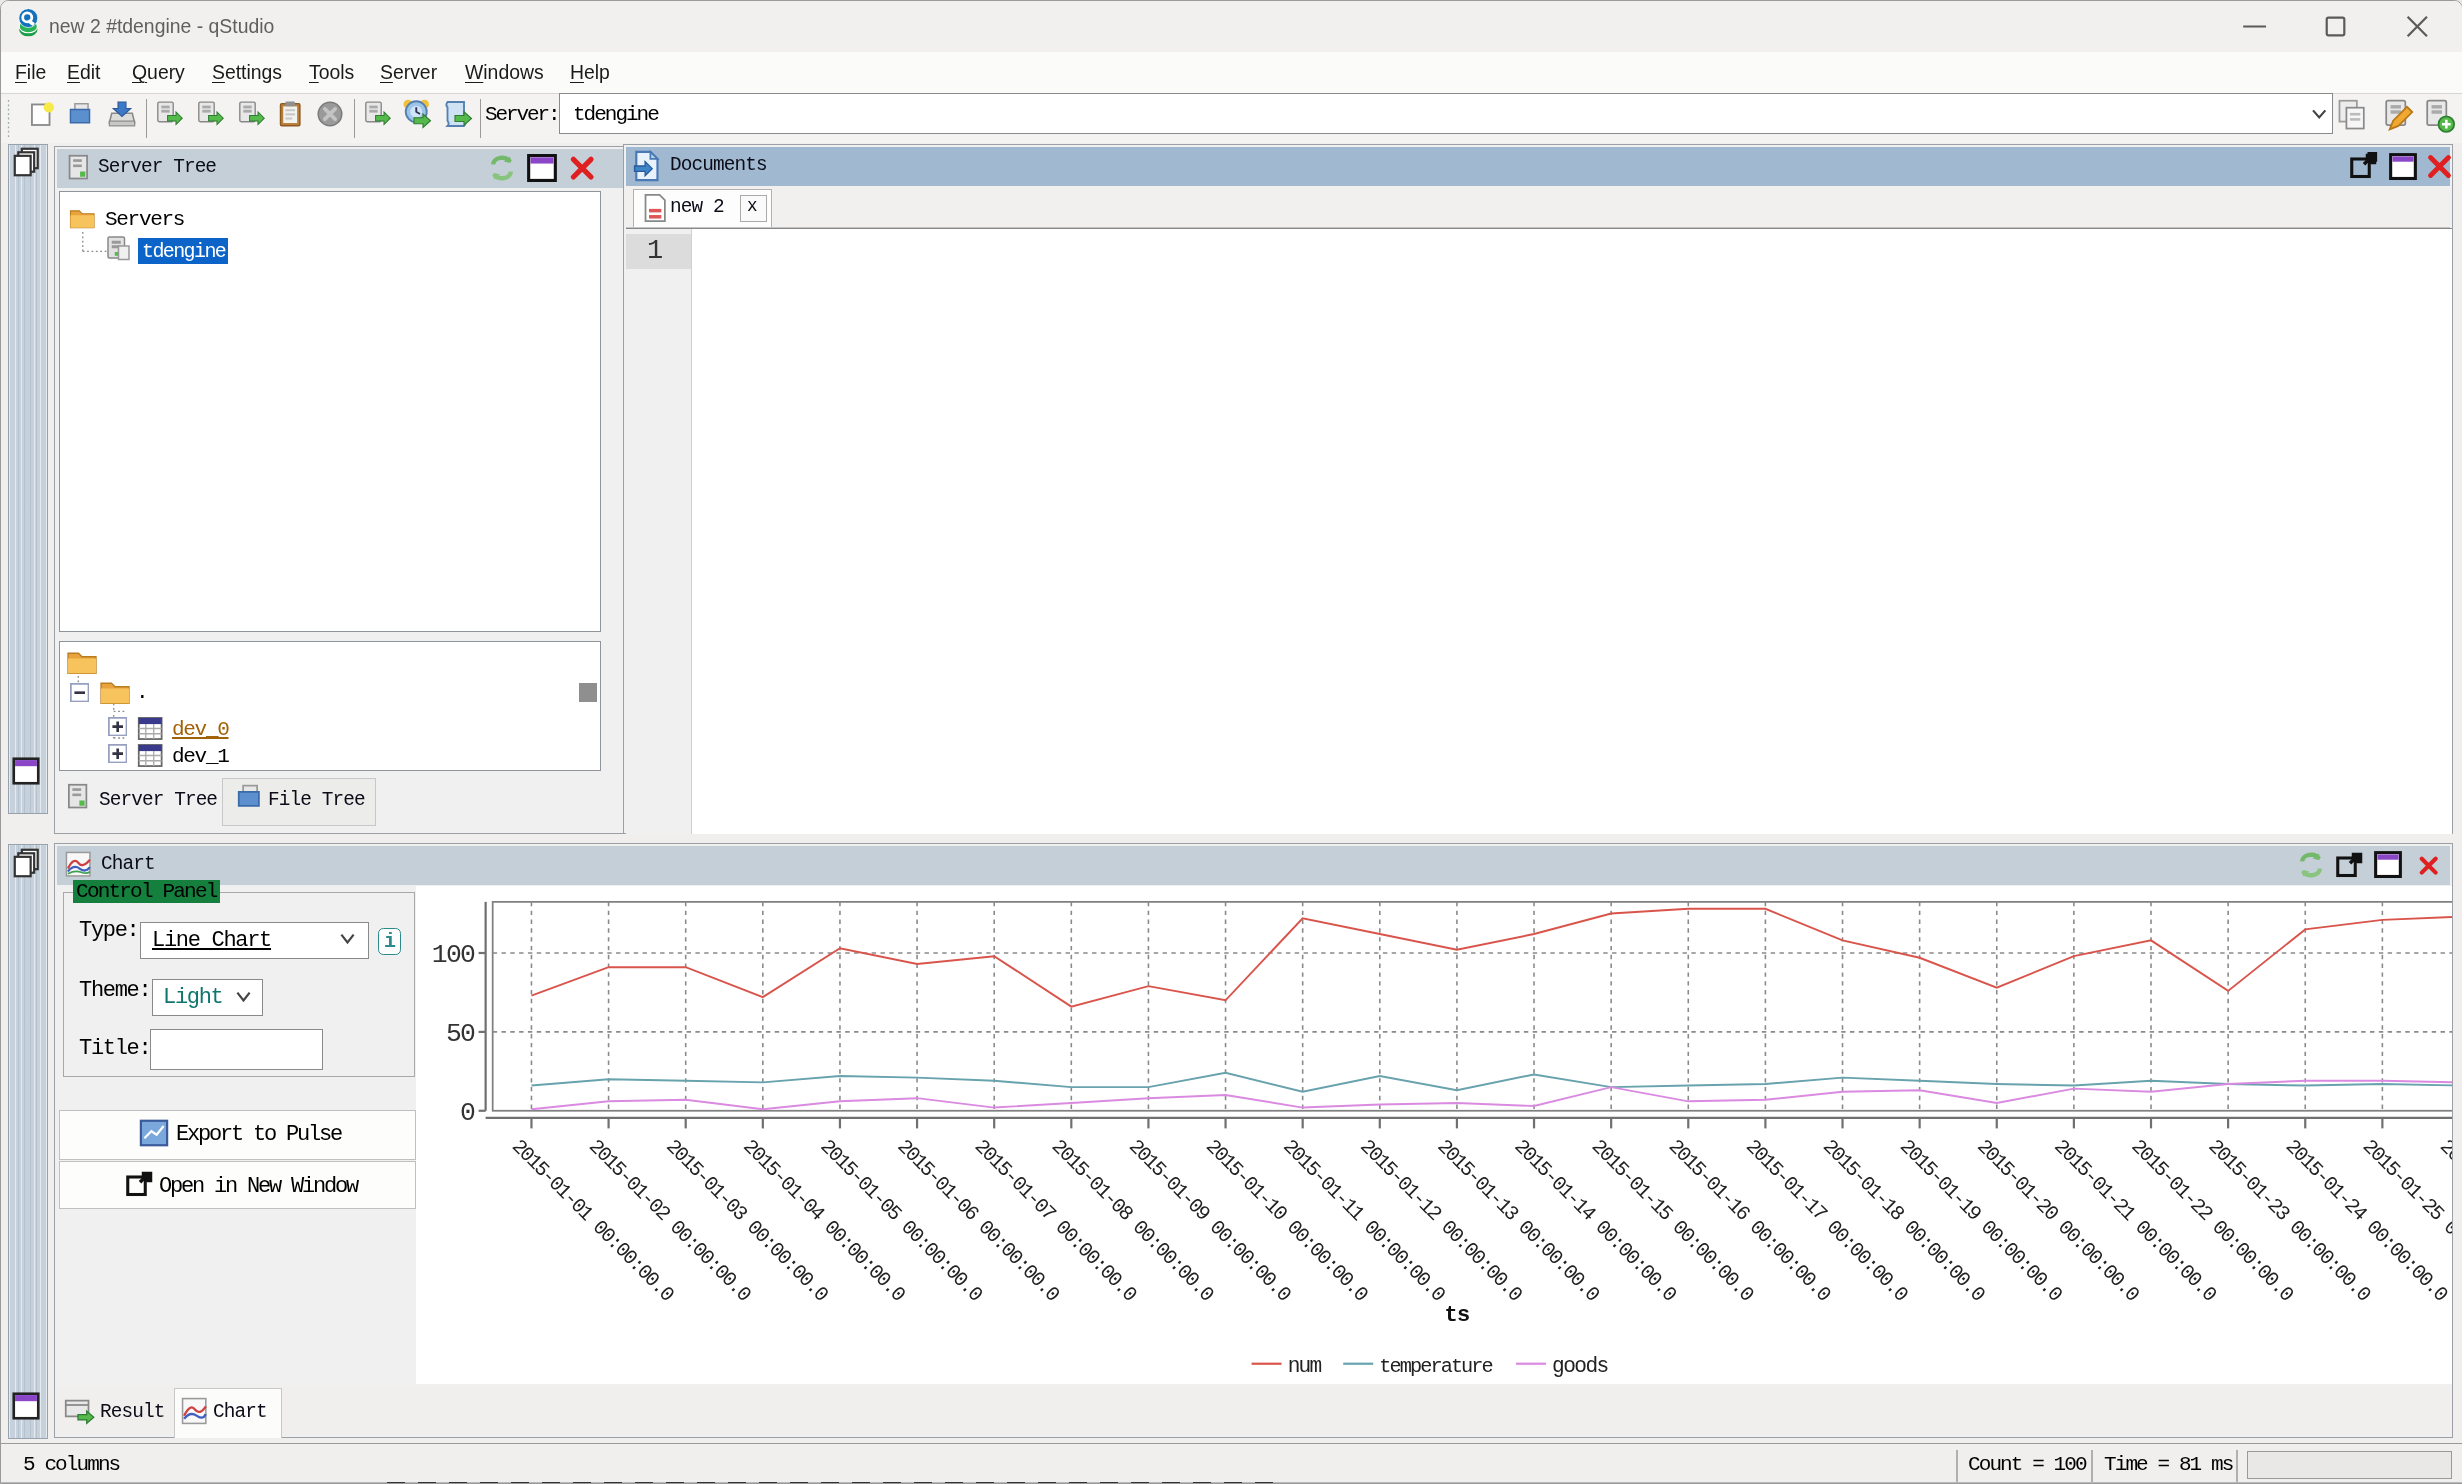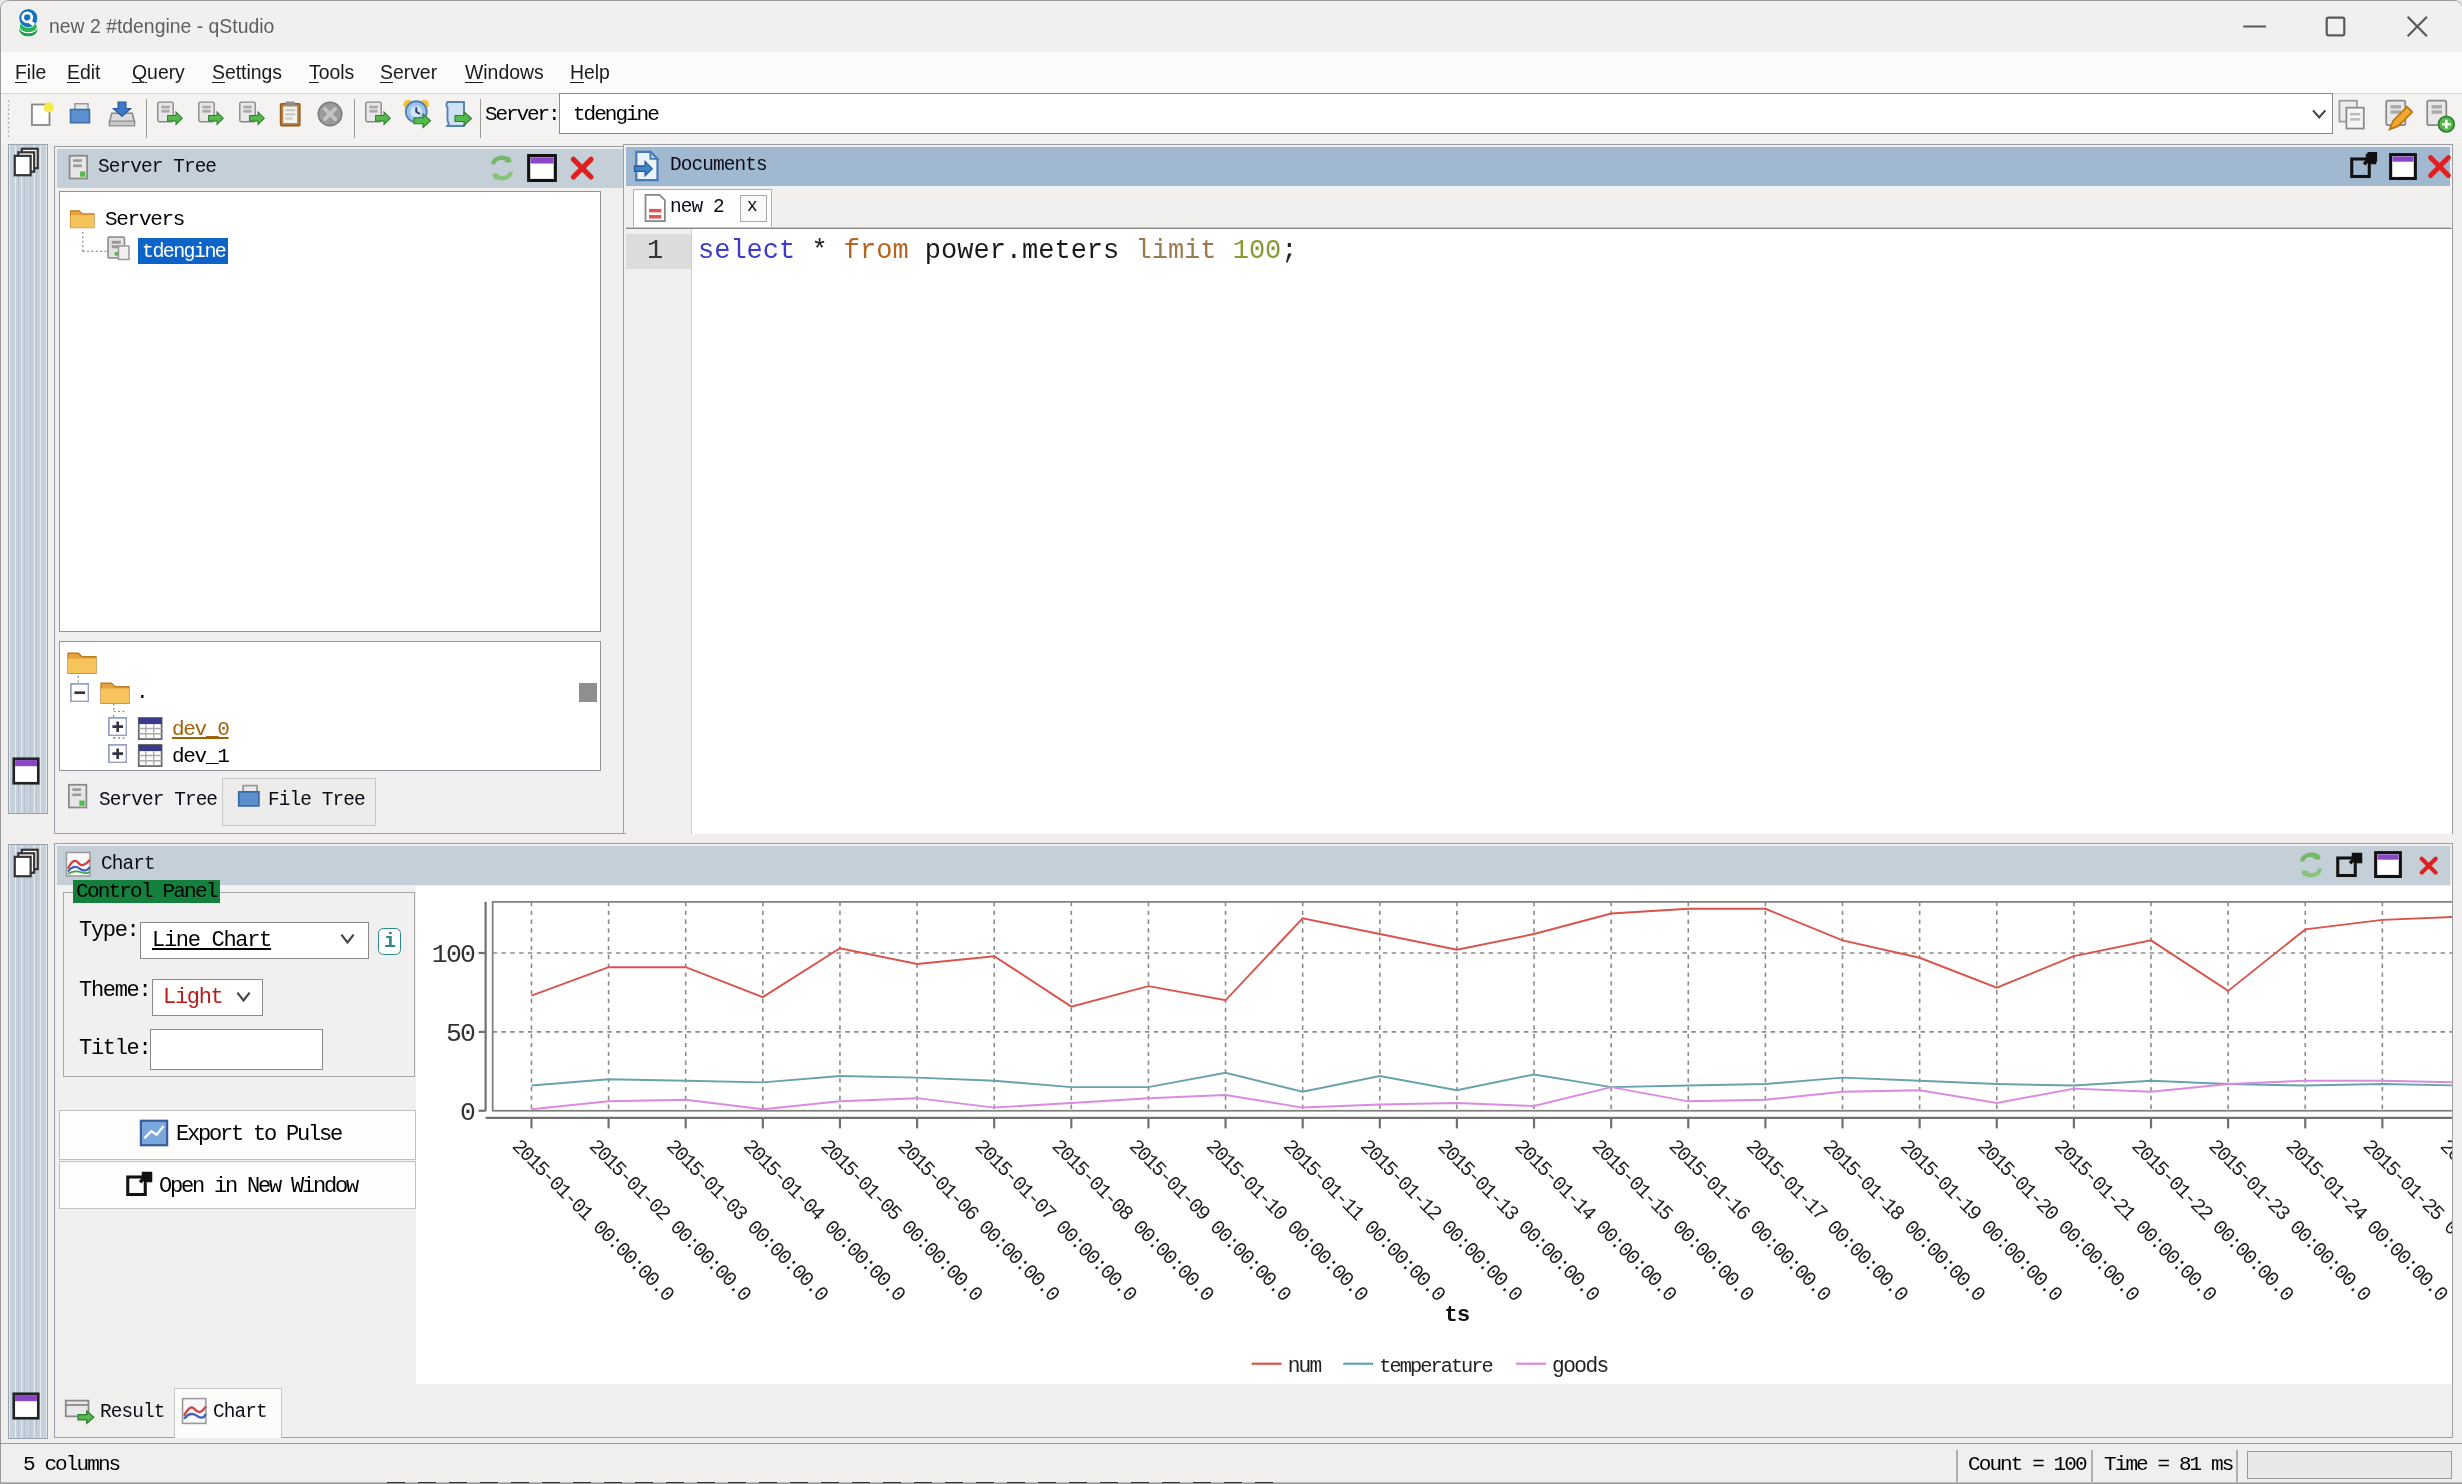--- a/index.html
+++ b/index.html
@@ -317,21 +317,20 @@
       <rect x="8" y="25" width="14" height="4" fill="#e05555"></rect>
     </svg>
     <div class="abs ptxt" style="left:46px;top:51px">new 2</div>
     <div class="abs" style="left:116px;top:50px;width:25px;height:25px;background:#fafafa;border:0.9px solid #aaa;"></div>
     <div class="abs ptxt" style="left:123px;top:51px;font-size:17.6px;">x</div>
 
     <div class="abs" style="left:1.8px;top:83px;width:1826px;height:605px;background:#fff;border-top:0.9px solid #888;"></div>
     <div class="abs" style="left:1.8px;top:84px;width:65px;height:605px;background:#f0f0f0;border-right:0.9px solid #d0d0d0;"></div>
     <div class="abs" style="left:1.8px;top:89px;width:65px;height:35px;background:#dcdcdc;"></div>
     <div class="abs mono" style="left:23px;top:91px;font-size:27px;color:#333;">1</div>
-    <div class="abs mono" style="left:74px;top:91px;font-size:27px;white-space:pre;"><span style="color:#3c3cc8">select</span> <span style="color:#222">*</span> <span style="color:#b5651d">from</span> <span style="color:#1a1a1a">power.meters</span> <span style="color:#9a7b4f">limit</span> <span style="color:#8a9a30">100</span><span style="color:#222">;</span></div>
   </div>
 
   
   <div class="abs dock" style="left:7px;top:843px;width:38px;height:593px;"></div>
   <svg class="abs" style="left:11.5px;top:847px" width="30" height="30" viewBox="0 0 34 34">
     <rect x="10" y="2" width="18" height="22" fill="#fff" stroke="#333" stroke-width="2.5"></rect>
     <rect x="6" y="6" width="18" height="22" fill="#fff" stroke="#333" stroke-width="2.5"></rect>
     <rect x="2" y="10" width="18" height="22" fill="#fff" stroke="#333" stroke-width="2.5"></rect>
   </svg>
   <svg class="abs" style="left:10.6px;top:1391px" width="28" height="28" viewBox="0 0 32 32">
@@ -374,21 +373,21 @@
     <div class="abs mono" style="left:24px;top:74px;font-size:22px;letter-spacing:-1.3px;color:#000;">Type:</div>
     <div class="abs" style="left:85px;top:78px;width:227px;height:35px;background:#fff;border:0.9px solid #8a8a8a;"></div>
     <div class="abs mono" style="left:97px;top:84px;font-size:22px;letter-spacing:-1.3px;color:#000;text-decoration:underline;">Line Chart</div>
     <svg class="abs" style="left:282px;top:88px" width="21" height="14" viewBox="0 0 24 16">
       <path d="M5 3 L12 12 L19 3" fill="none" stroke="#444" stroke-width="2.5"></path>
     </svg>
     <div class="abs" style="left:323px;top:84px;width:21px;height:25px;border:1.8px solid #2e8a8a;border-radius:5.3px;background:#fdfdfd;"></div>
     <div class="abs mono" style="left:329px;top:86px;font-size:20px;color:#2e8a8a;font-weight:bold;">i</div>
     <div class="abs mono" style="left:24px;top:134px;font-size:22px;letter-spacing:-1.3px;color:#000;">Theme:</div>
     <div class="abs" style="left:97px;top:135px;width:109px;height:35px;background:#fff;border:0.9px solid #8a8a8a;"></div>
-    <div class="abs mono" style="left:108px;top:141px;font-size:22px;letter-spacing:-1.3px;color:#b91c1c;">Light</div>
+    <div class="abs mono" style="left:108px;top:141px;font-size:22px;letter-spacing:-1.3px;color:#0f766e;">Light</div>
     <svg class="abs" style="left:178px;top:146px" width="21" height="14" viewBox="0 0 24 16">
       <path d="M5 3 L12 12 L19 3" fill="none" stroke="#444" stroke-width="2.5"></path>
     </svg>
     <div class="abs mono" style="left:24px;top:192px;font-size:22px;letter-spacing:-1.3px;color:#000;">Title:</div>
     <div class="abs" style="left:95px;top:185px;width:171px;height:39px;background:#fff;border:0.9px solid #8a8a8a;"></div>
 
     <div class="abs" style="left:3.5px;top:266px;width:355px;height:48px;background:#fdfdfc;border:0.9px solid #c0c0c0;"></div>
     <svg class="abs" style="left:84px;top:275px" width="30" height="28" viewBox="0 0 34 32">
       <rect x="2" y="2" width="30" height="28" fill="#7aa8dc" stroke="#3a5a9a" stroke-width="2.5"></rect>
       <path d="M6 22 L14 14 L20 18 L28 8" stroke="#fff" stroke-width="2.5" fill="none"></path>

